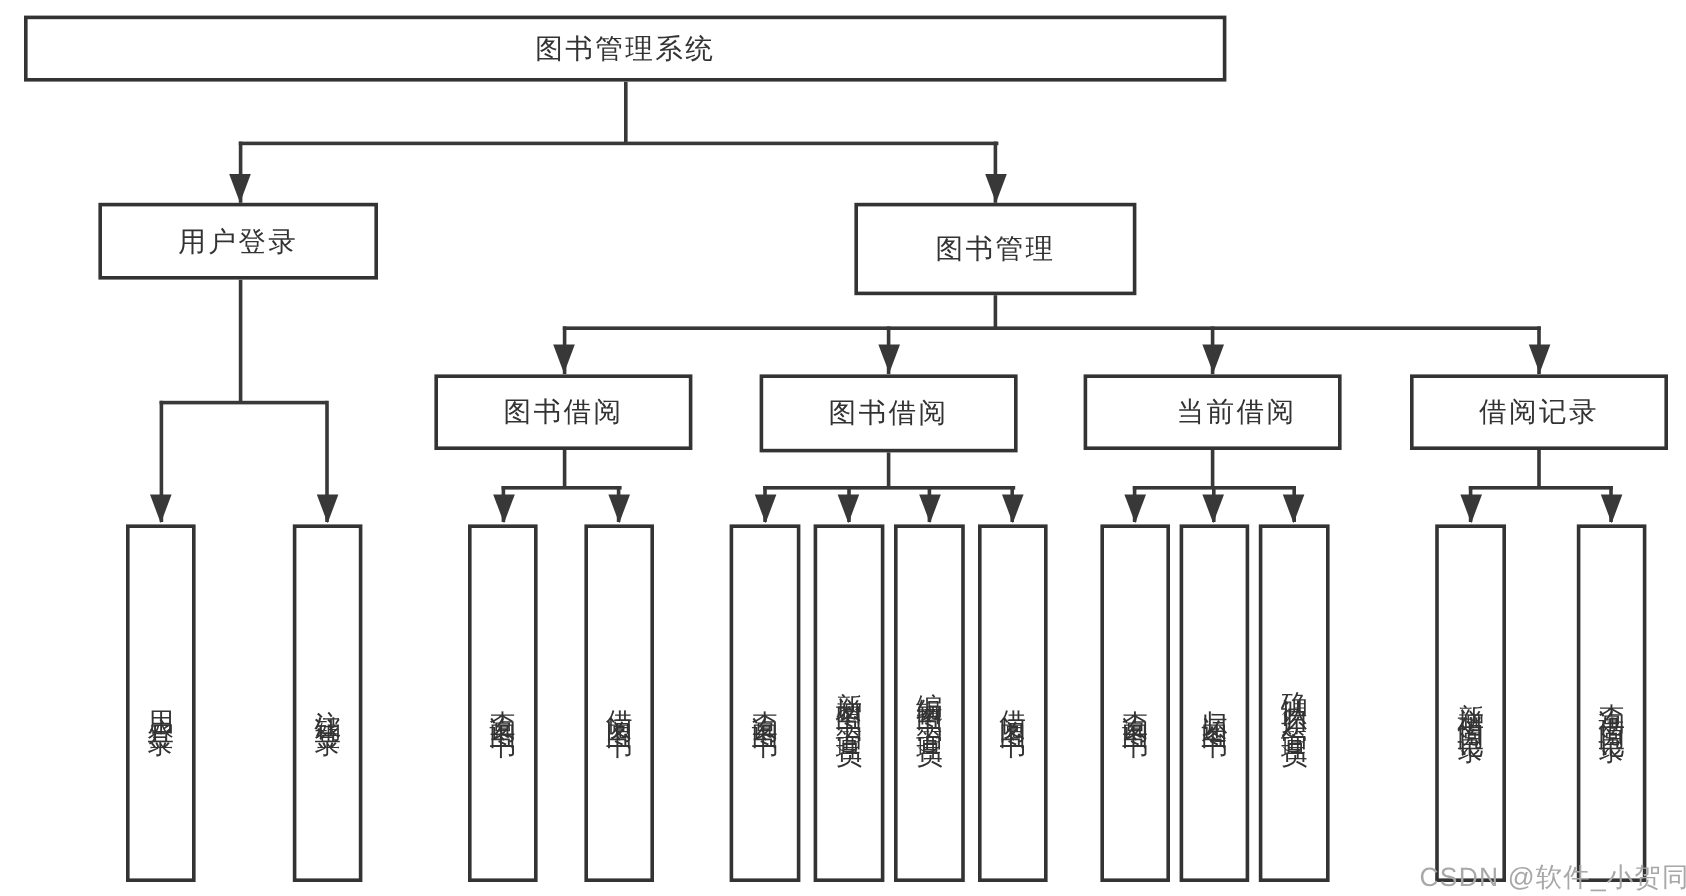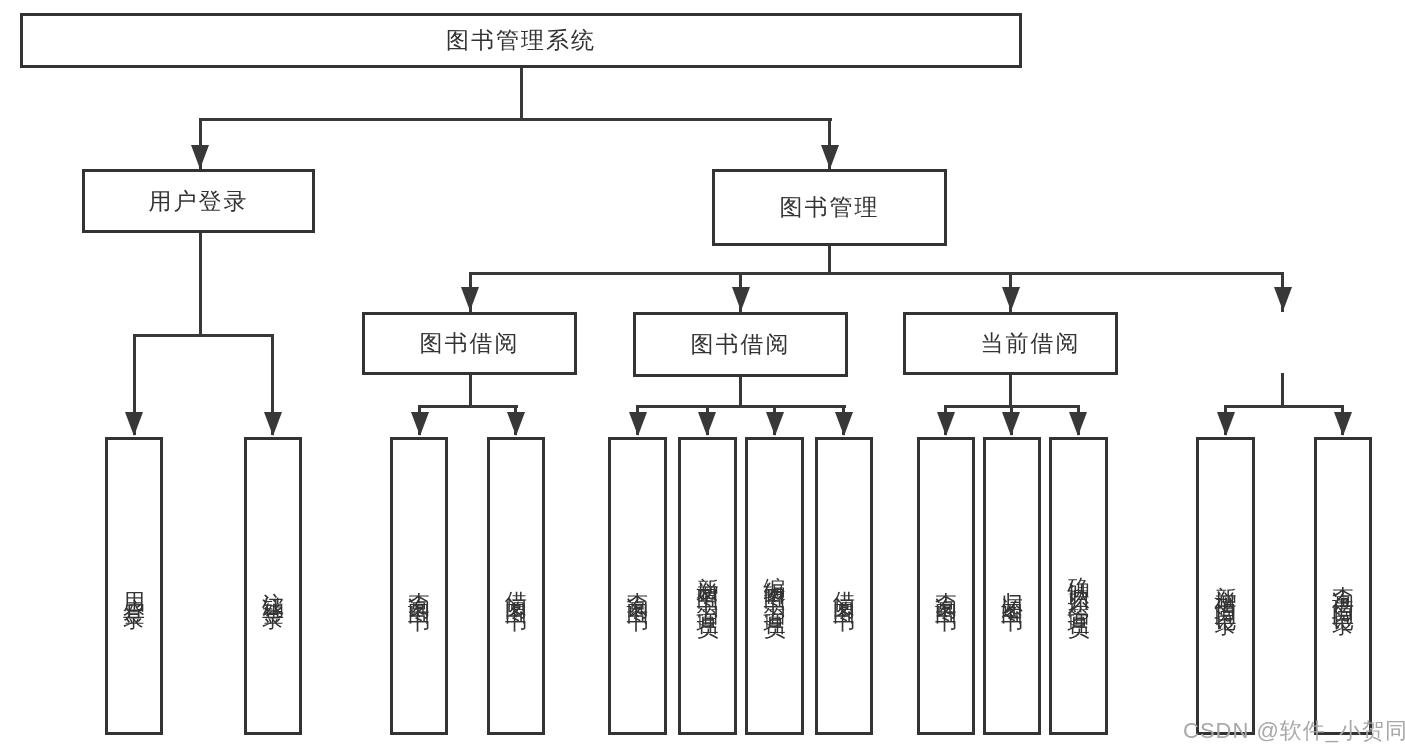--- a/index.html
+++ b/index.html
@@ -97,20 +97,23 @@
 
   <div class="box" style="left:362px;top:312px;width:215px;height:63px;">
     <span>图书借阅</span>
   </div>
   <div class="box" style="left:633px;top:312px;width:215px;height:65px;">
     <span>图书借阅</span>
   </div>
   <div class="box" style="left:903px;top:312px;width:215px;height:63px;padding-left:40px;">
     <span>当前借阅</span>
   </div>
+  <div class="box" style="left:1175px;top:312px;width:215px;height:63px;">
+    <span>借阅记录</span>
+  </div>
 
   <div class="vline" style="left:469px;top:373px;height:34px;"></div>
   <div class="hline" style="left:418px;top:405px;width:100px;"></div>
   <div class="vline" style="left:418px;top:405px;height:30px;"></div>
   <div class="arrow" style="left:411px;top:412px;"></div>
   <div class="vline" style="left:514px;top:405px;height:30px;"></div>
   <div class="arrow" style="left:507px;top:412px;"></div>
 
   <div class="vline" style="left:739px;top:373px;height:34px;"></div>
   <div class="hline" style="left:636px;top:405px;width:210px;"></div>

